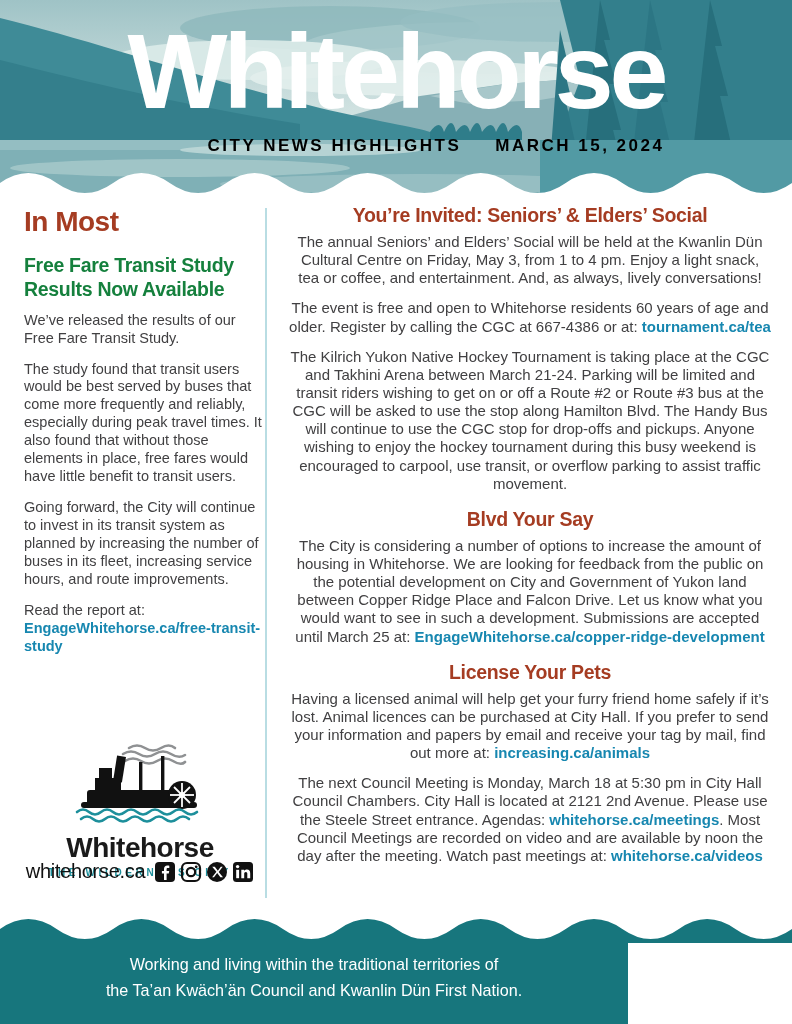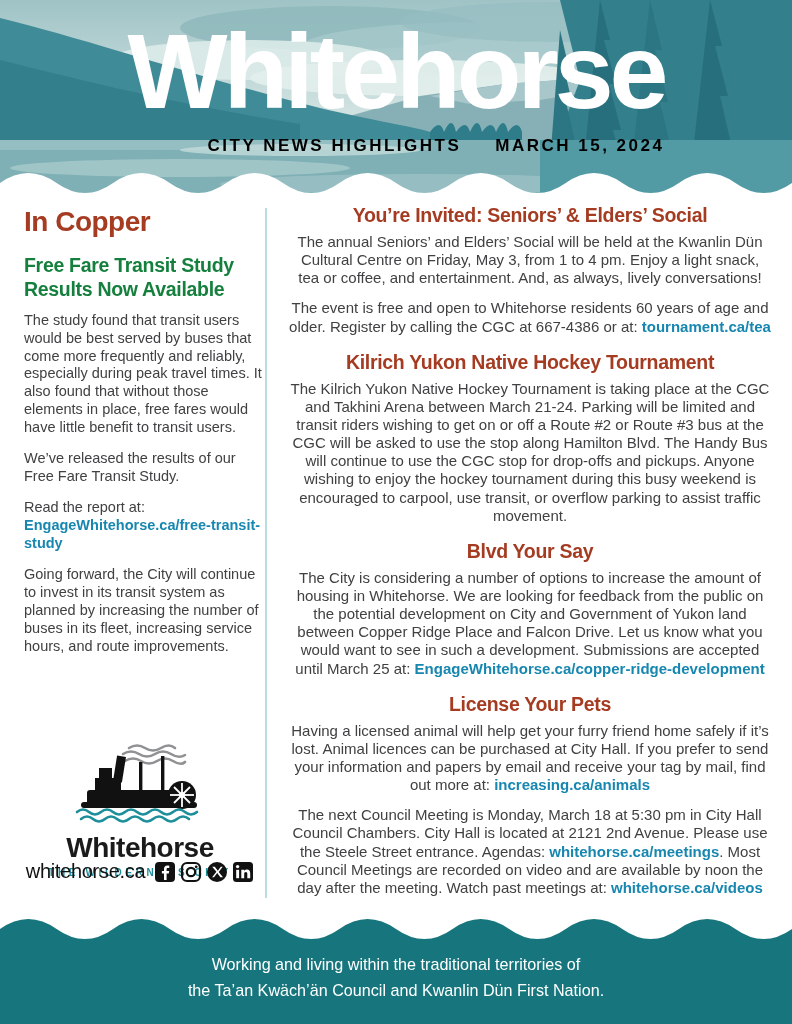--- a/index.html
+++ b/index.html
@@ -42,21 +42,21 @@
   .logo-wordmark { font-size:28px; font-weight:bold; color:#1a1a1a; letter-spacing:-0.5px; margin-top:2px; }
   .logo-tagline  { font-size:10px; font-weight:bold; color:#1d8f9b; letter-spacing:3.6px; margin-top:3px; }
 
   .website-row { position:absolute; left:24px; top:860px; width:232px; display:flex; align-items:center; justify-content:center; gap:9px; }
   .website-label { font-size:20px; font-weight:normal; color:#111111; letter-spacing:-0.3px; }
   .social-icons { display:flex; align-items:center; gap:4px; }
   .social-icons svg { display:block; cursor:pointer; }
 
   
   .footer-wave { position:absolute; left:0; bottom:81px; width:792px; height:28px; display:block; }
-  .footer { position:absolute; left:0; bottom:0; width:792px; height:82px; background:#17767d; }
+  .footer { position:absolute; left:0; bottom:0; width:628px; height:82px; background:#17767d; }
   .footer-text { padding-top:10px; text-align:center; color:#ffffff; font-size:17px; line-height:1.5;
                  transform:scaleX(0.95); transform-origin:center; }
 </style>
 </head>
 <body>
 
 <div class="header">
   <svg class="scene" viewBox="0 0 792 196" preserveAspectRatio="none">
     <defs>
       <linearGradient id="sky" x1="0" y1="0" x2="0" y2="1">
@@ -101,28 +101,28 @@
   </div>
 
   <svg class="wave-bottom" viewBox="0 0 792 28" preserveAspectRatio="none">
     <path d="M0,14 Q28.3,-6 56.6,14 T113.1,14 T169.7,14 T226.3,14 T282.9,14 T339.4,14 T396,14 T452.6,14 T509.1,14 T565.7,14 T622.3,14 T678.9,14 T735.4,14 T792,14 L792,28 L0,28 Z" fill="#ffffff"></path>
   </svg>
 </div>
 
 <div class="divider"></div>
 
 <div class="left-col">
-  <div class="section-title">In Copper</div>
+  <div class="section-title">In Most</div>
   <div class="left-heading">Free Fare Transit Study Results Now Available</div>
+  <p class="body">We’ve released the results of our Free Fare Transit Study.</p>
   <p class="body">The study found that transit users would be best served by buses that come more frequently and reliably, especially during peak travel times. It also found that without those elements in place, free fares would have little benefit to transit users.</p>
-  <p class="body">We’ve released the results of our Free Fare Transit Study.</p>
+  <p class="body">Going forward, the City will continue to invest in its transit system as planned by increasing the number of buses in its fleet, increasing service hours, and route improvements.</p>
   <p class="body"><span>Read the report at:</span><br>
     <a class="link">EngageWhitehorse.ca/free-transit-study</a>
   </p>
-  <p class="body">Going forward, the City will continue to invest in its transit system as planned by increasing the number of buses in its fleet, increasing service hours, and route improvements.</p>
 </div>
 
 <div class="logo-block">
   <svg width="150" height="86" viewBox="0 0 150 86">
 
     <g stroke="#8f9193" stroke-width="2.6" fill="none" stroke-linecap="round">
       <path d="M58,14 q8,-5 16,0 q8,5 16,0 q8,-5 16,0 q8,5 14,1"></path>
       <path d="M60,21 q8,-5 16,0 q8,5 16,0 q8,-5 16,0 q8,5 12,1"></path>
       <path d="M64,8 q8,-5 16,0 q8,5 16,0 q8,-5 14,0"></path>
     </g>
@@ -180,21 +180,20 @@
     </svg>
   </span>
 </div>
 
 <div class="right-col">
 
   <div class="right-heading first">You’re Invited: Seniors’ &amp; Elders’ Social</div>
   <p class="body">The annual Seniors’ and Elders’ Social will be held at the Kwanlin Dün Cultural Centre on Friday, May 3, from 1 to 4 pm. Enjoy a light snack, tea or coffee, and entertainment. And, as always, lively conversations!</p>
   <p class="body"><span>The event is free and open to Whitehorse residents 60 years of age and older. Register by calling the CGC at 667-4386 or at: </span><a class="link">tournament.ca/tea</a></p>
 
-  <div class="right-heading">Kilrich Yukon Native Hockey Tournament</div>
   <p class="body">The Kilrich Yukon Native Hockey Tournament is taking place at the CGC and Takhini Arena between March 21-24. Parking will be limited and transit riders wishing to get on or off a Route #2 or Route #3 bus at the CGC will be asked to use the stop along Hamilton Blvd. The Handy Bus will continue to use the CGC stop for drop-offs and pickups. Anyone wishing to enjoy the hockey tournament during this busy weekend is encouraged to carpool, use transit, or overflow parking to assist traffic movement.</p>
 
   <div class="right-heading">Blvd Your Say</div>
   <p class="body"><span>The City is considering a number of options to increase the amount of housing in Whitehorse. We are looking for feedback from the public on the potential development on City and Government of Yukon land between Copper Ridge Place and Falcon Drive. Let us know what you would want to see in such a development. Submissions are accepted until March 25 at: </span><a class="link">EngageWhitehorse.ca/copper-ridge-development</a></p>
 
   <div class="right-heading">License Your Pets</div>
   <p class="body"><span>Having a licensed animal will help get your furry friend home safely if it’s lost. Animal licences can be purchased at City Hall. If you prefer to send your information and papers by email and receive your tag by mail, find out more at: </span><a class="link">increasing.ca/animals</a></p>
 
   <p class="body"><span>The next Council Meeting is Monday, March 18 at 5:30 pm in City Hall Council Chambers. City Hall is located at 2121 2nd Avenue. Please use the Steele Street entrance. Agendas: </span><a class="link">whitehorse.ca/meetings</a><span>. Most Council Meetings are recorded on video and are available by noon the day after the meeting. Watch past meetings at: </span><a class="link">whitehorse.ca/videos</a></p>
 

